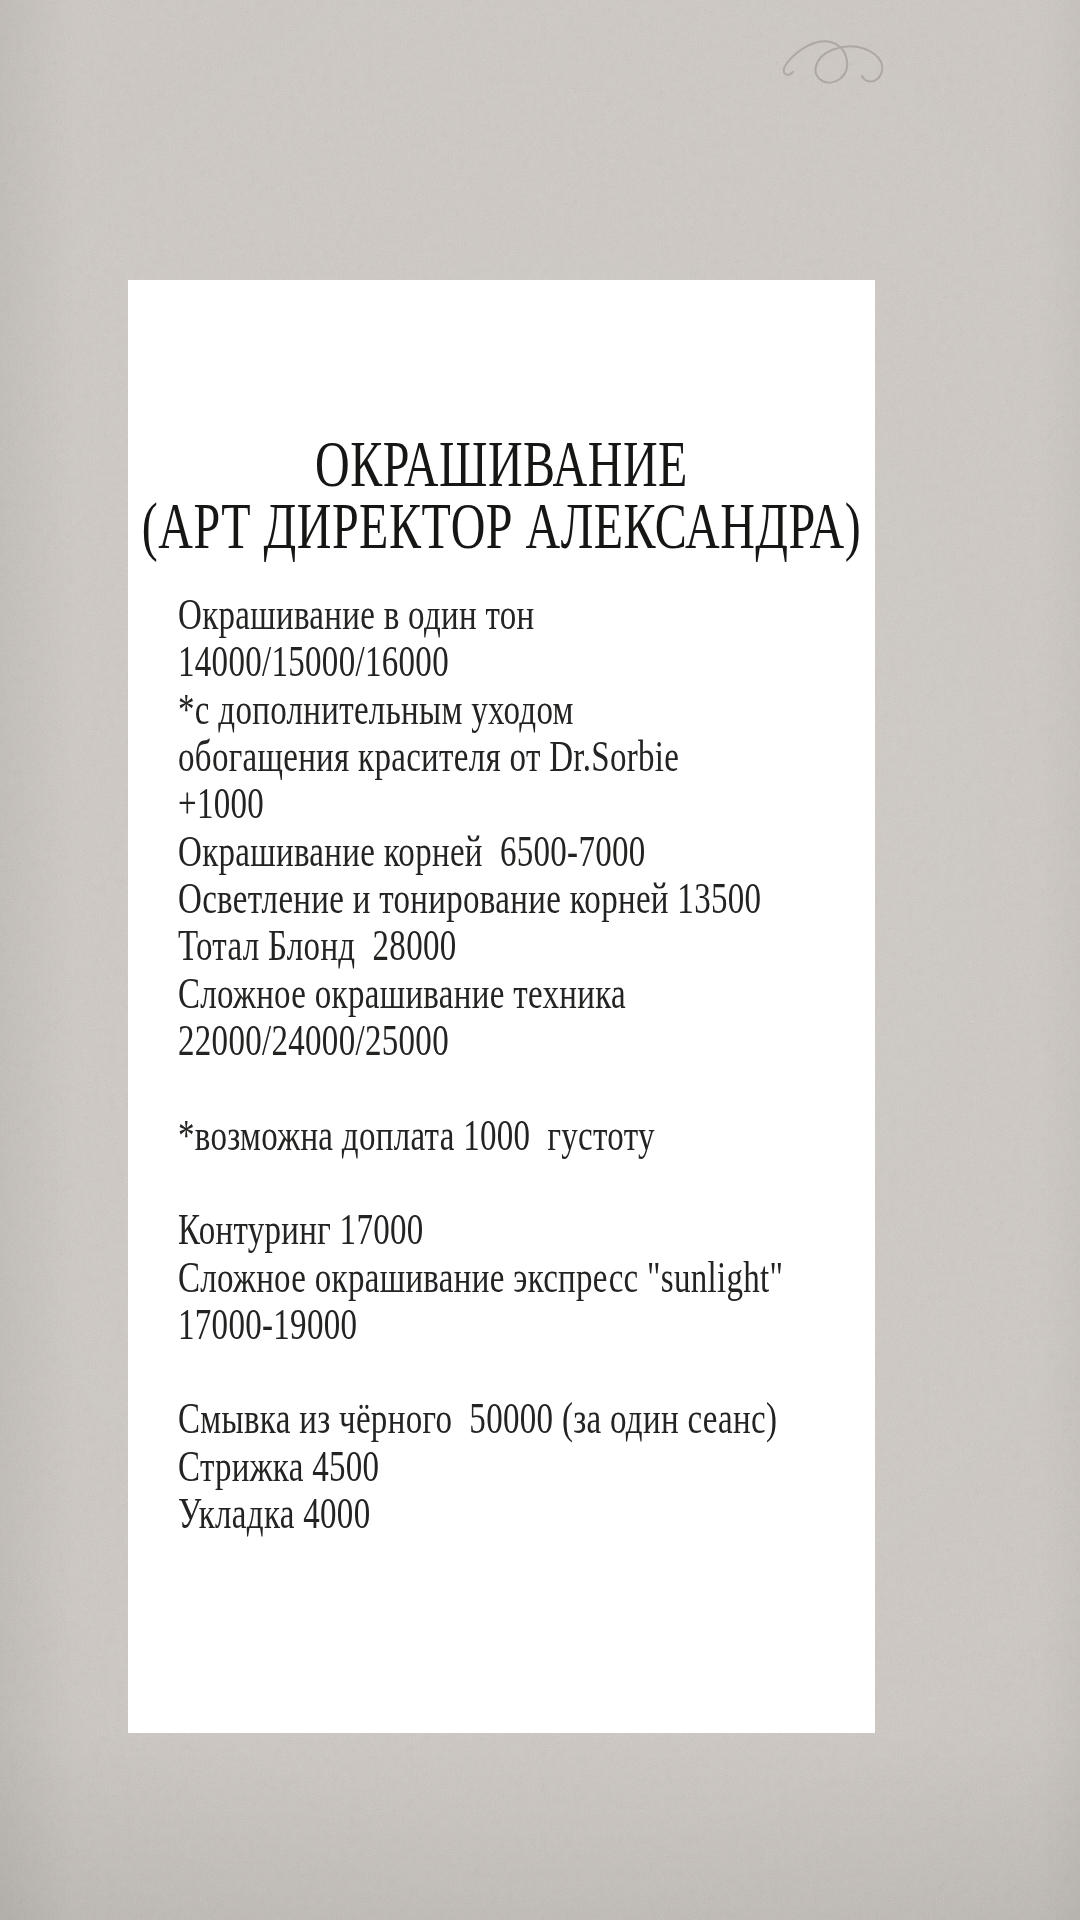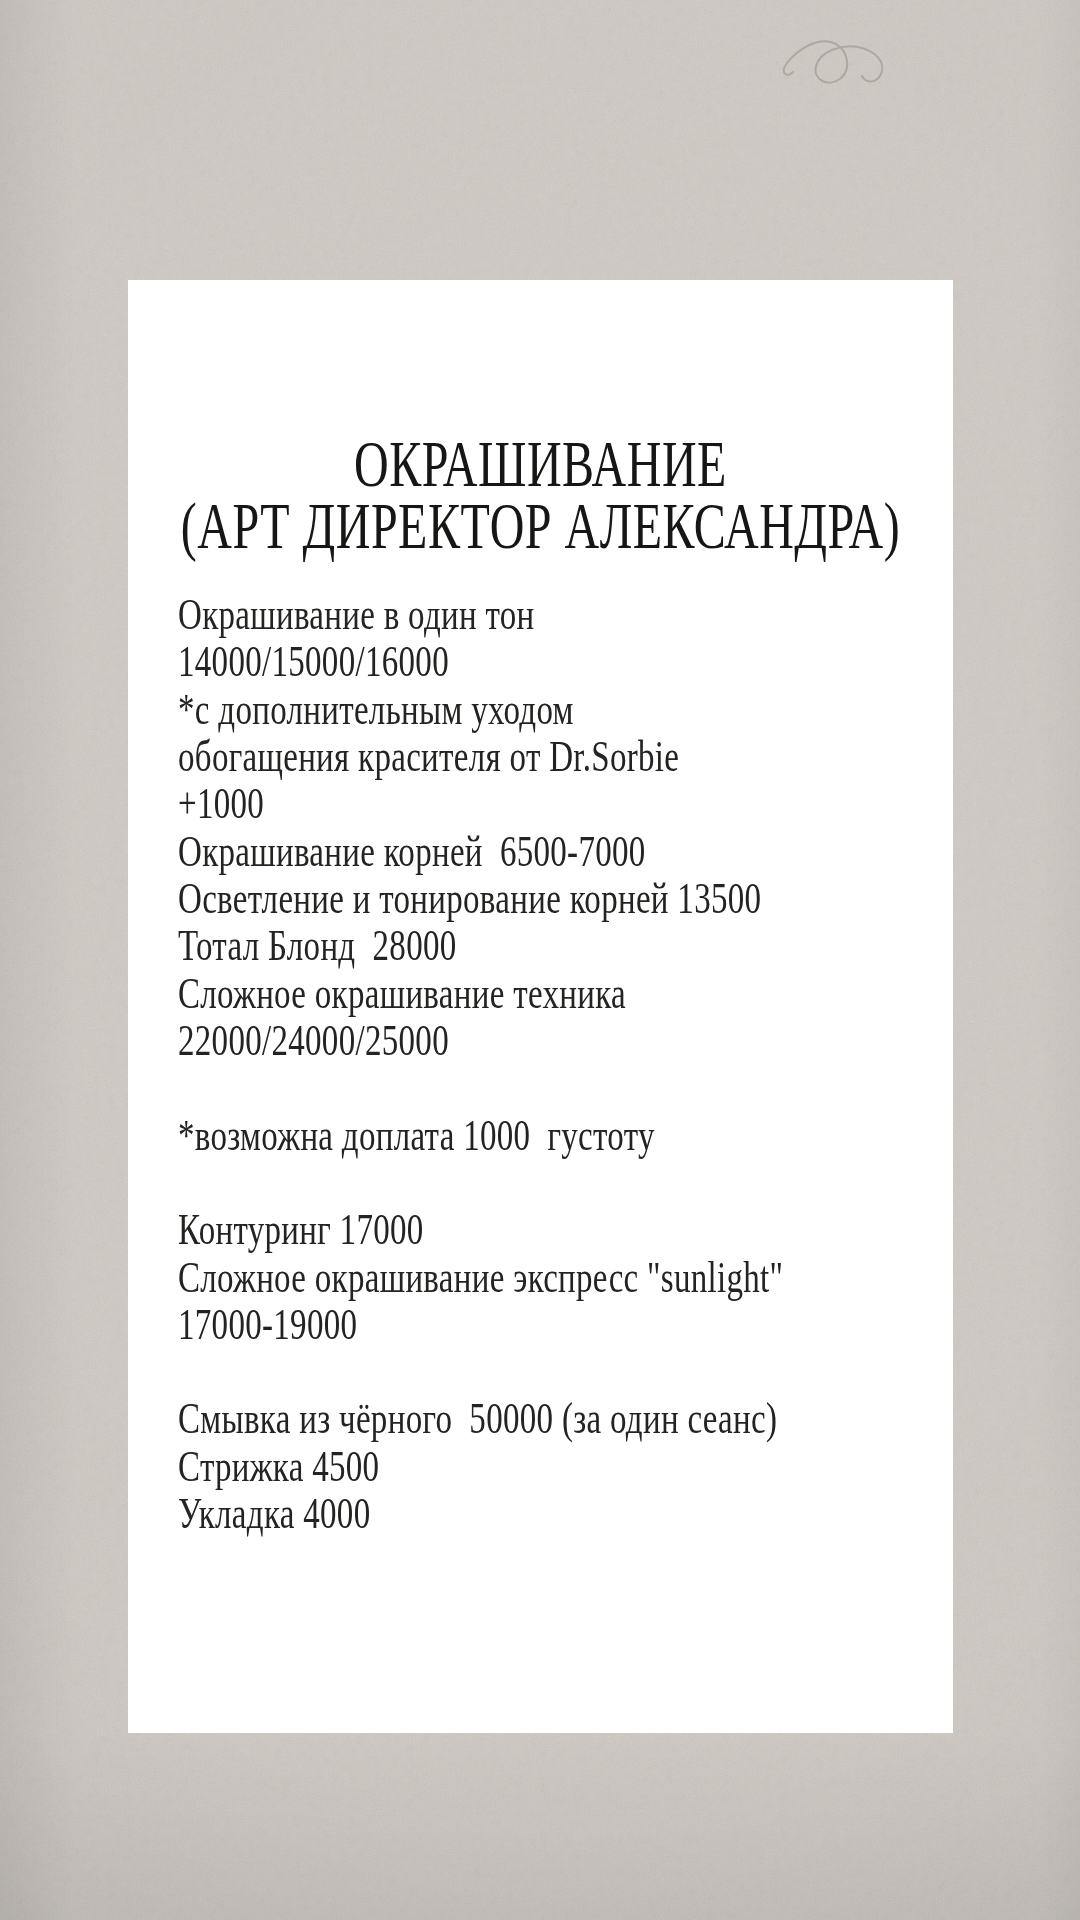--- a/index.html
+++ b/index.html
@@ -30,21 +30,21 @@
     pointer-events: none;
     background:
       radial-gradient(130% 95% at 52% 42%, rgba(255,255,255,0.06) 0%, rgba(0,0,0,0) 55%, rgba(0,0,0,0.07) 100%),
       linear-gradient(90deg, rgba(0,0,0,0.055) 0%, rgba(0,0,0,0) 7%, rgba(0,0,0,0) 96%, rgba(0,0,0,0.03) 100%),
       linear-gradient(0deg, rgba(0,0,0,0.05) 0%, rgba(0,0,0,0) 10%);
   }
   .card {
     position: absolute;
     left: 128px;
     top: 280px;
-    width: 825px;
+    width: 747px;
     height: 1453px;
     background: var(--card-bg, #ffffff);
   }
   .content {
     position: absolute;
     top: 153px;
     left: 0;
     width: 100%;
     transform: scaleY(1.352);
     transform-origin: 50% 0;

